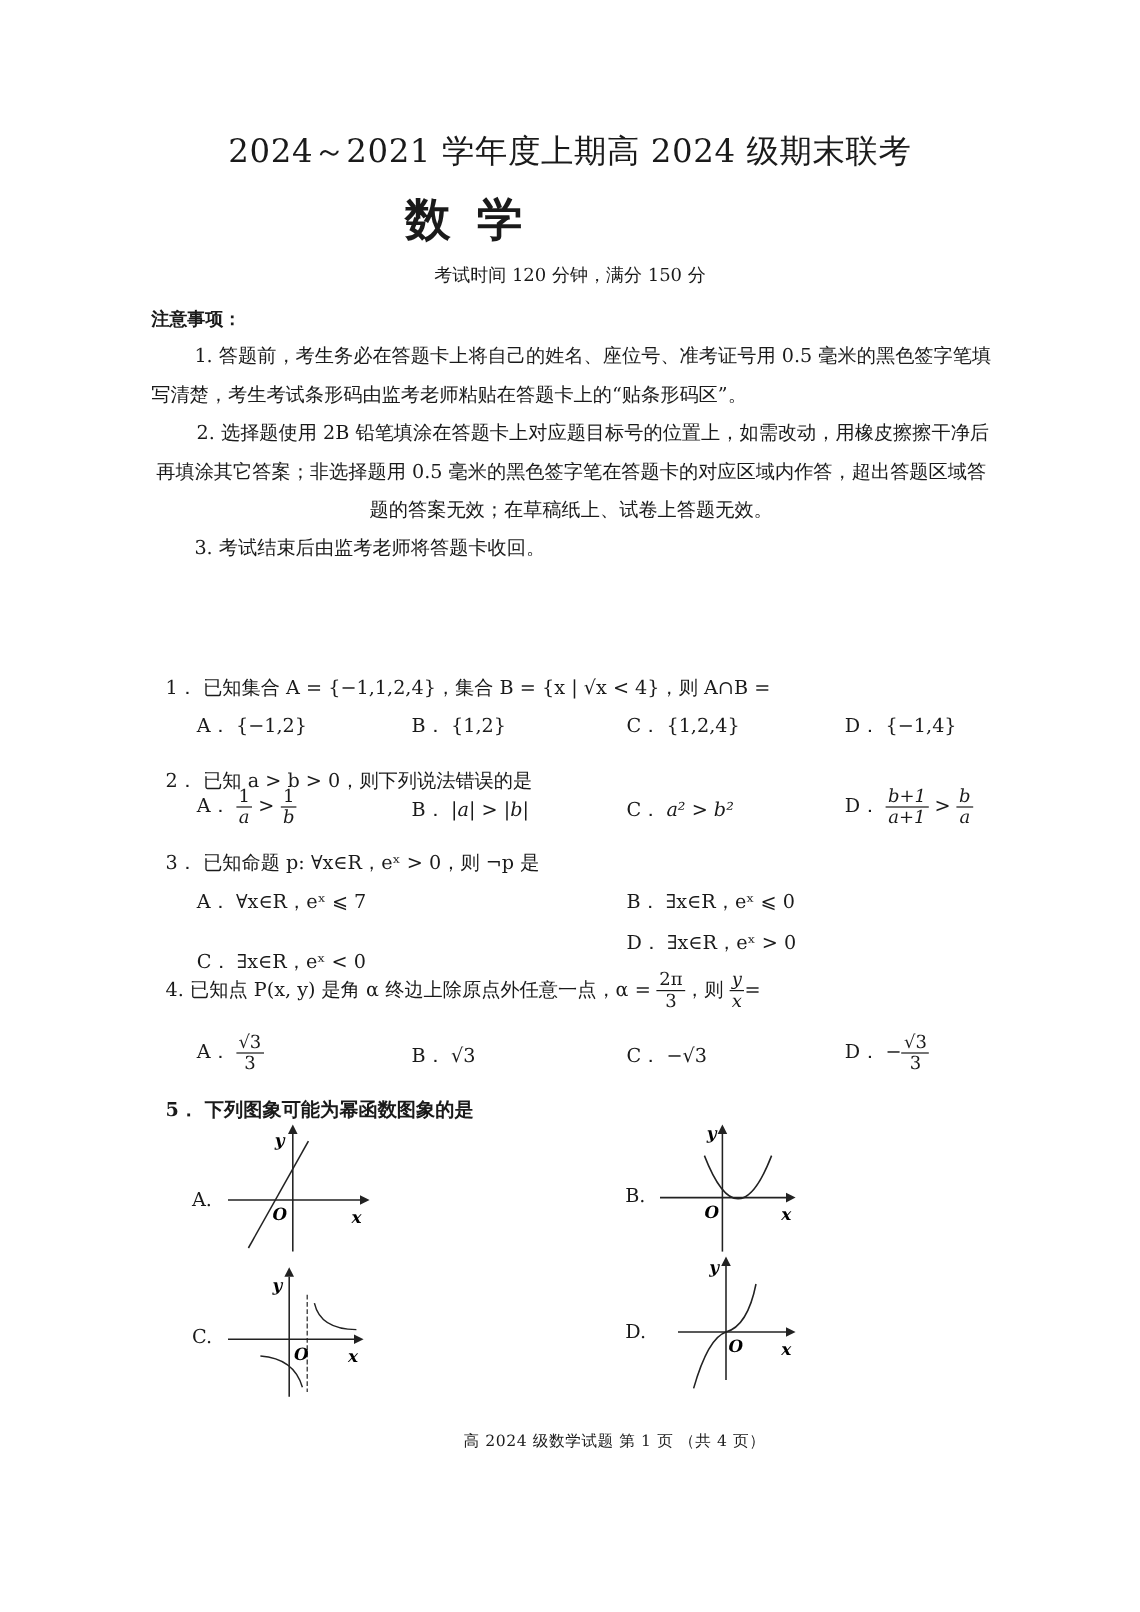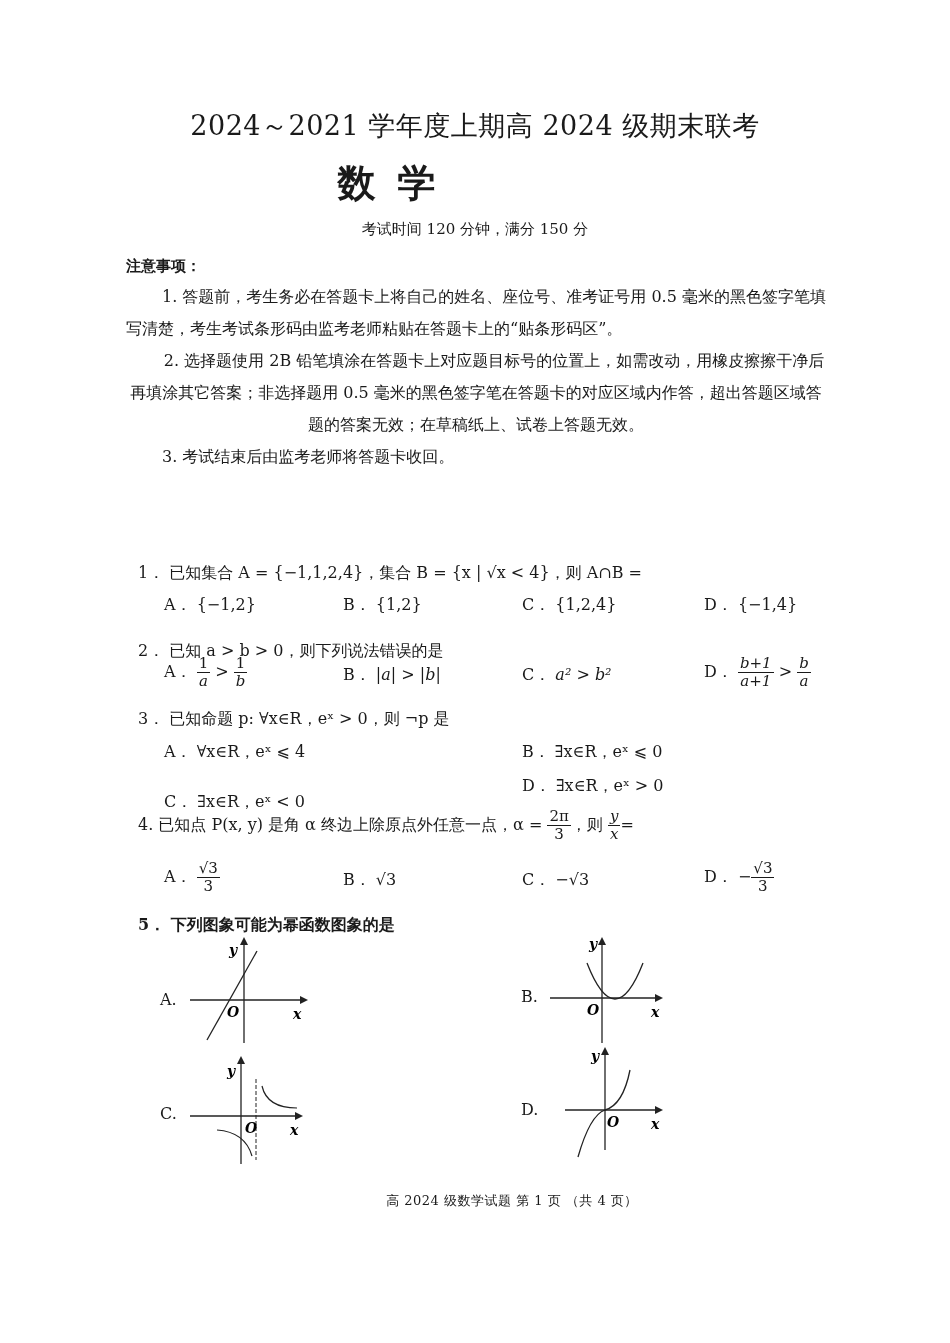--- a/index.html
+++ b/index.html
@@ -73,21 +73,21 @@
   <span class="frac">
       <i class="m num">b</i>
       <i class="m">a</i>
     </span>
 </div>
 
 <div class="abs q" style="top:709px;">
   <span>3．</span>
   <span>已知命题 p: ∀x∈R，eˣ &gt; 0，则 ¬p 是</span>
 </div>
-<div class="abs opt" style="top:742px;left:164px;"><span>A．</span> <span>∀x∈R，eˣ ⩽ 4</span></div>
+<div class="abs opt" style="top:742px;left:164px;"><span>A．</span> <span>∀x∈R，eˣ ⩽ 7</span></div>
 <div class="abs opt" style="top:742px;left:522px;"><span>B．</span> <span>∃x∈R，eˣ ⩽ 0</span></div>
 <div class="abs opt" style="top:776px;left:164px;margin-top:16px;"><span>C．</span> <span>∃x∈R，eˣ &lt; 0</span></div>
 <div class="abs opt" style="top:776px;left:522px;"><span>D．</span> <span>∃x∈R，eˣ &gt; 0</span></div>
 
 <div class="abs q" style="top:808px;">
   <span>4.</span>
   <span>已知点 P(x, y) 是角 α 终边上除原点外任意一点，α =</span>
   <span class="frac">
       <span class="num">2π</span>
       <span>3</span>

